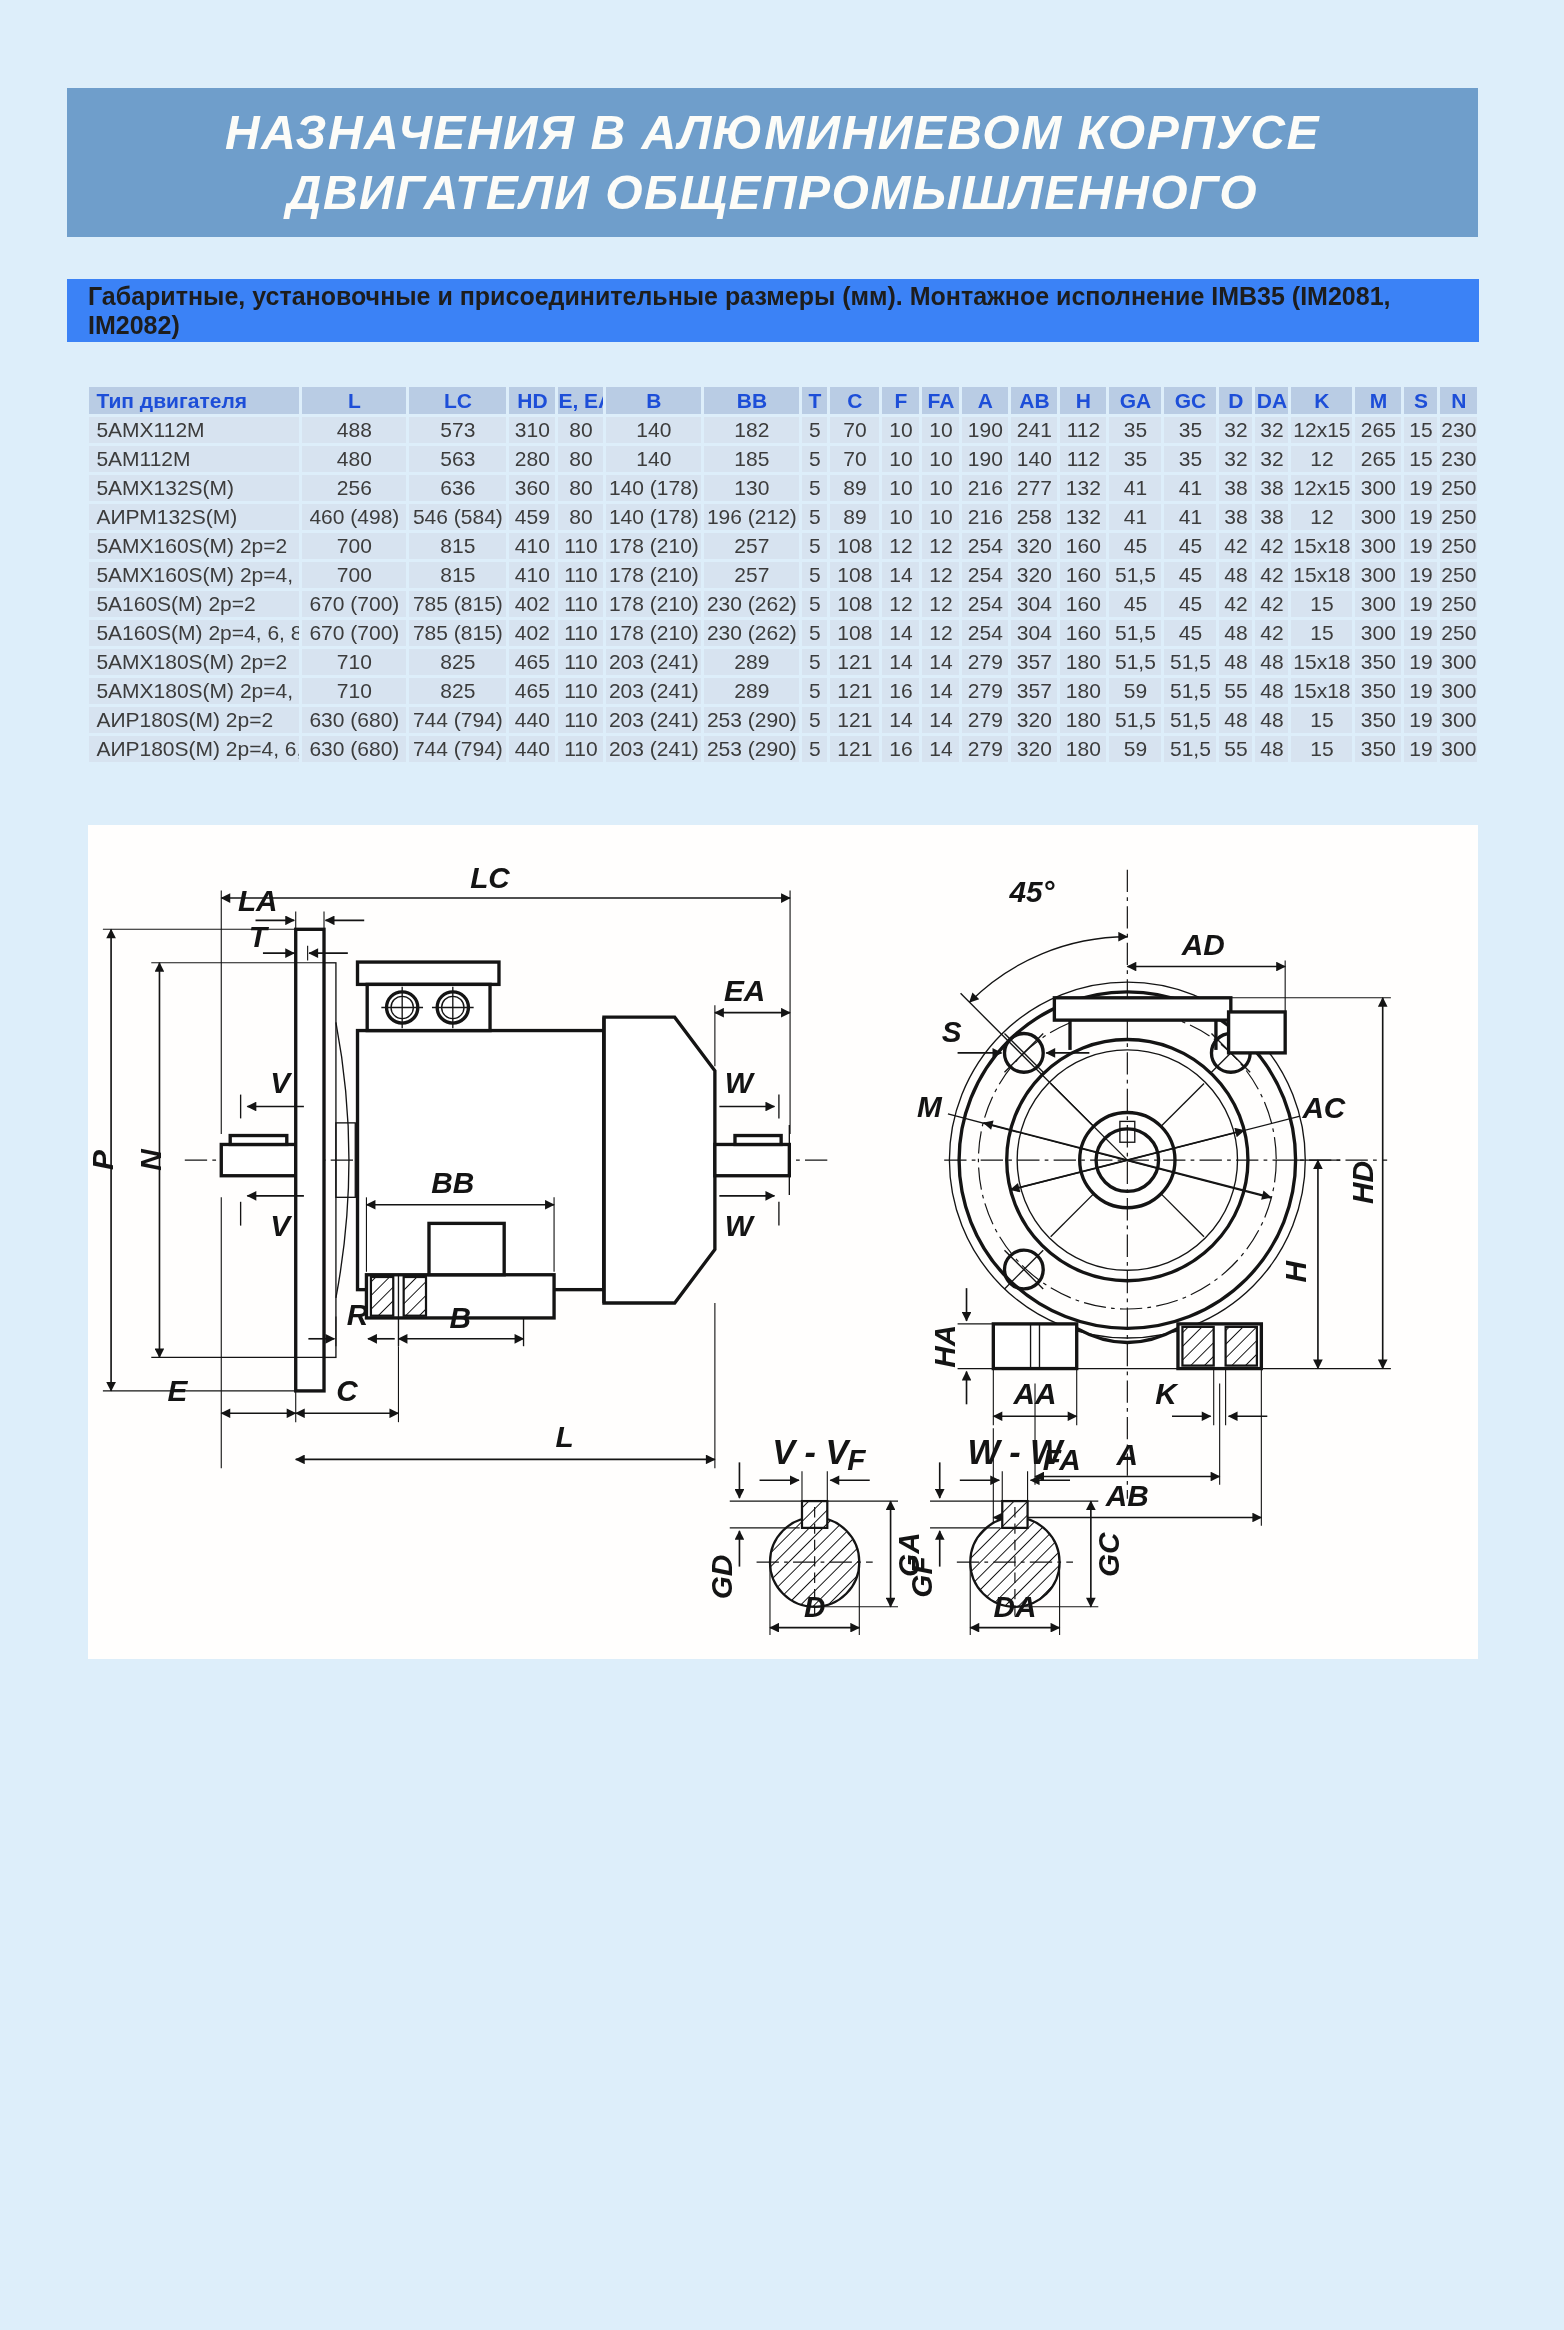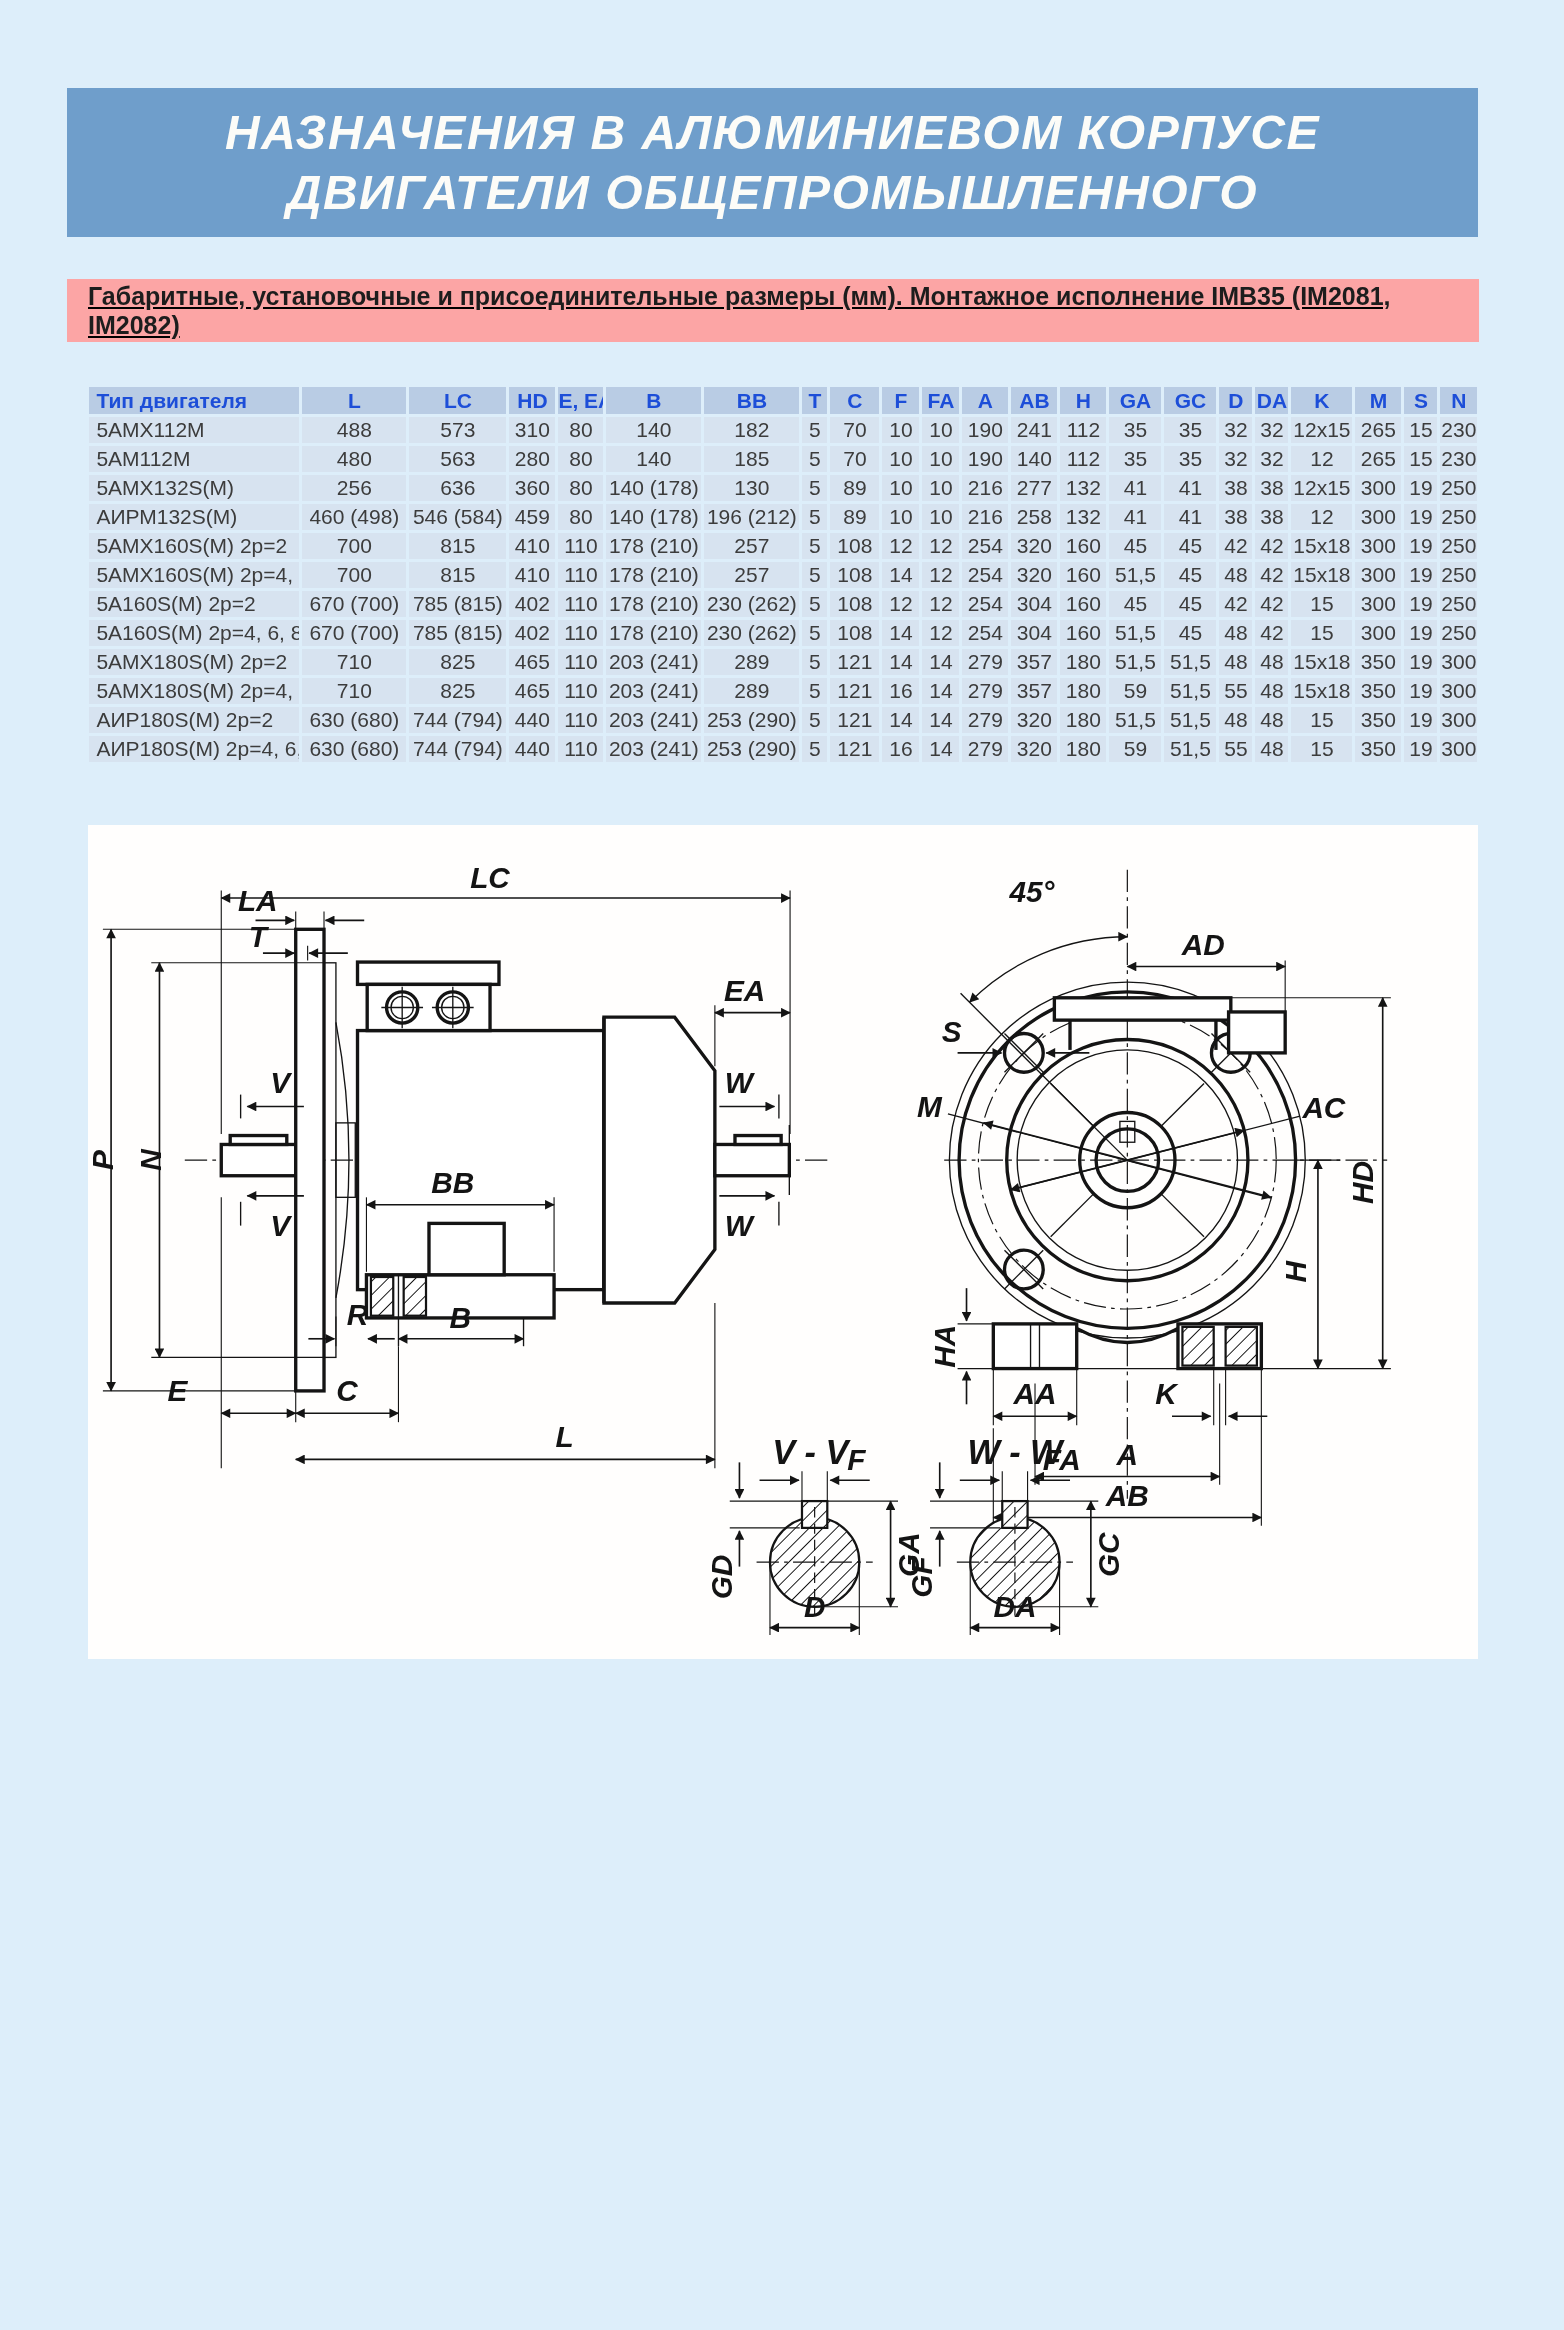--- a/index.html
+++ b/index.html
@@ -2,22 +2,22 @@
 <html style="font-size:12px"><head>
 <meta charset="utf-8">
 <style>
   html,body{margin:0;padding:0;}
   .page{position:relative;width:1565px;height:2330px;background:#ddeefa;overflow:hidden;
         font-family:"Liberation Sans",sans-serif;}
   .title-band{position:absolute;left:67px;top:88px;width:1411px;height:149px;background:#6f9ecb;
         display:flex;flex-direction:column;justify-content:center;align-items:center;}
   .title-band div{color:#fcfcf8;font-weight:bold;font-style:italic;font-size:48px;line-height:60px;
         letter-spacing:1.5px;white-space:nowrap;}
-  .subtitle-band{position:absolute;left:67px;top:279px;width:1412px;height:63px;background:#fca5a5;
-        box-sizing:border-box;display:flex;align-items:center;padding-left:21px;text-decoration:underline;}
+  .subtitle-band{position:absolute;left:67px;top:279px;width:1412px;height:63px;background:#3b82f6;
+        box-sizing:border-box;display:flex;align-items:center;padding-left:21px;}
   .subtitle-band span{color:#1d1d1d;font-weight:bold;font-size:25px;}
   table.dims{position:absolute;left:86px;top:384px;width:1389px;border-collapse:separate;
         border-spacing:3px;table-layout:fixed;}
   table.dims th{background:#b9cce4;color:#1d4ed8;font-weight:bold;font-size:21px;height:27px;
         padding:0;text-align:center;white-space:nowrap;overflow:hidden;}
   table.dims td{background:#d7e3f0;color:#3c3c3c;font-size:21px;height:26px;padding:0;
         text-align:center;white-space:nowrap;overflow:hidden;}
   table.dims th.tname,table.dims td.tname{text-align:left;padding-left:7.4px;}
   .panel{position:absolute;left:88px;top:825px;width:1390px;height:834px;background:#fffefd;}
   svg{display:block;}

